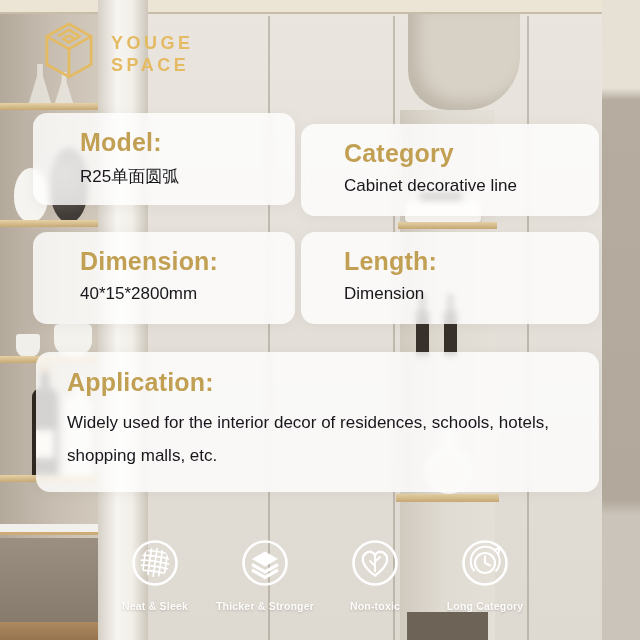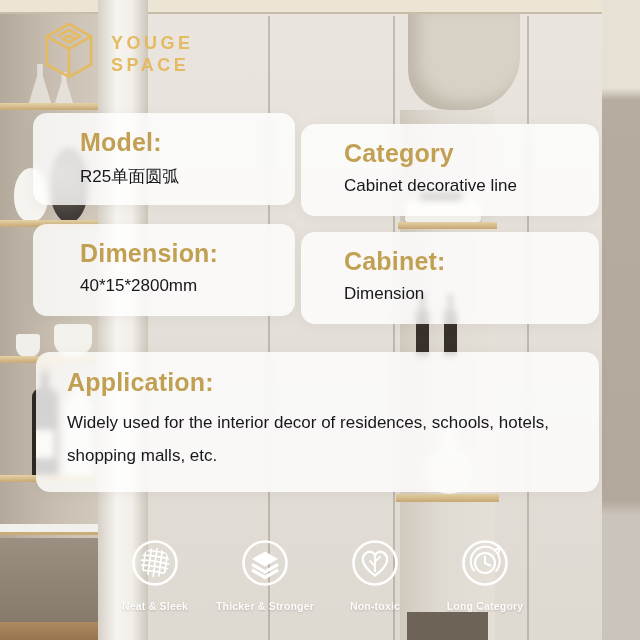--- a/index.html
+++ b/index.html
@@ -65,21 +65,21 @@
   .logo-text{margin-top:11px;color:var(--brand-gold);font-size:18px;font-weight:700;
     letter-spacing:3.5px;line-height:22px;}
   
   .card{border-radius:14px;background:var(--card-bg);
     backdrop-filter:blur(3px);-webkit-backdrop-filter:blur(3px);
     box-shadow:0 2px 12px rgba(95,85,65,.07);}
   .card .title{font-size:25px;font-weight:700;color:var(--heading-gold);letter-spacing:.2px;}
   .card .value{font-size:17px;color:var(--text-dark);margin-top:8px;}
   #card-model{left:33px;top:113px;width:262px;height:92px;padding:15px 16px 15px 47px;}
   #card-category{left:301px;top:113px;width:298px;height:92px;padding:15px 16px 0 43px;margin-top:11px;}
-  #card-dimension{left:33px;top:224px;width:262px;height:92px;padding:15px 16px 0 47px;}
+  #card-dimension{left:33px;top:232px;width:262px;height:92px;padding:15px 16px 0 47px;}
   #card-length{left:301px;top:232px;width:298px;height:92px;padding:15px 16px 0 43px;}
   #card-application{left:36px;top:352px;width:563px;height:140px;padding:16px 36px 0 31px;}
   #card-application .value{margin-top:9px;line-height:33px;}
   
   .features{left:0;top:539px;width:640px;display:flex;justify-content:center;}
   .feature{width:110px;display:flex;flex-direction:column;align-items:center;}
   .feature .ficon{width:48px;height:48px;}
   .feature .flabel{margin-top:13px;font-size:10.5px;font-weight:700;
     color:rgba(255,255,255,.95);text-align:center;letter-spacing:.2px;
     text-shadow:0 1px 2px rgba(90,80,65,.25);}
@@ -158,21 +158,21 @@
   </div>
   <div class="abs card" id="card-category">
     <div class="title">Category</div>
     <div class="value">Cabinet decorative line</div>
   </div>
   <div class="abs card" id="card-dimension">
     <div class="title">Dimension:</div>
     <div class="value">40*15*2800mm</div>
   </div>
   <div class="abs card" id="card-length">
-    <div class="title">Cabinet:</div>
+    <div class="title">Length:</div>
     <div class="value">Dimension</div>
   </div>
   <div class="abs card" id="card-application">
     <div class="title">Application:</div>
     <div class="value">Widely used for the interior decor of residences, schools, hotels, shopping malls, etc.</div>
   </div>
 
   <div class="abs features">
 
     <div class="feature">

